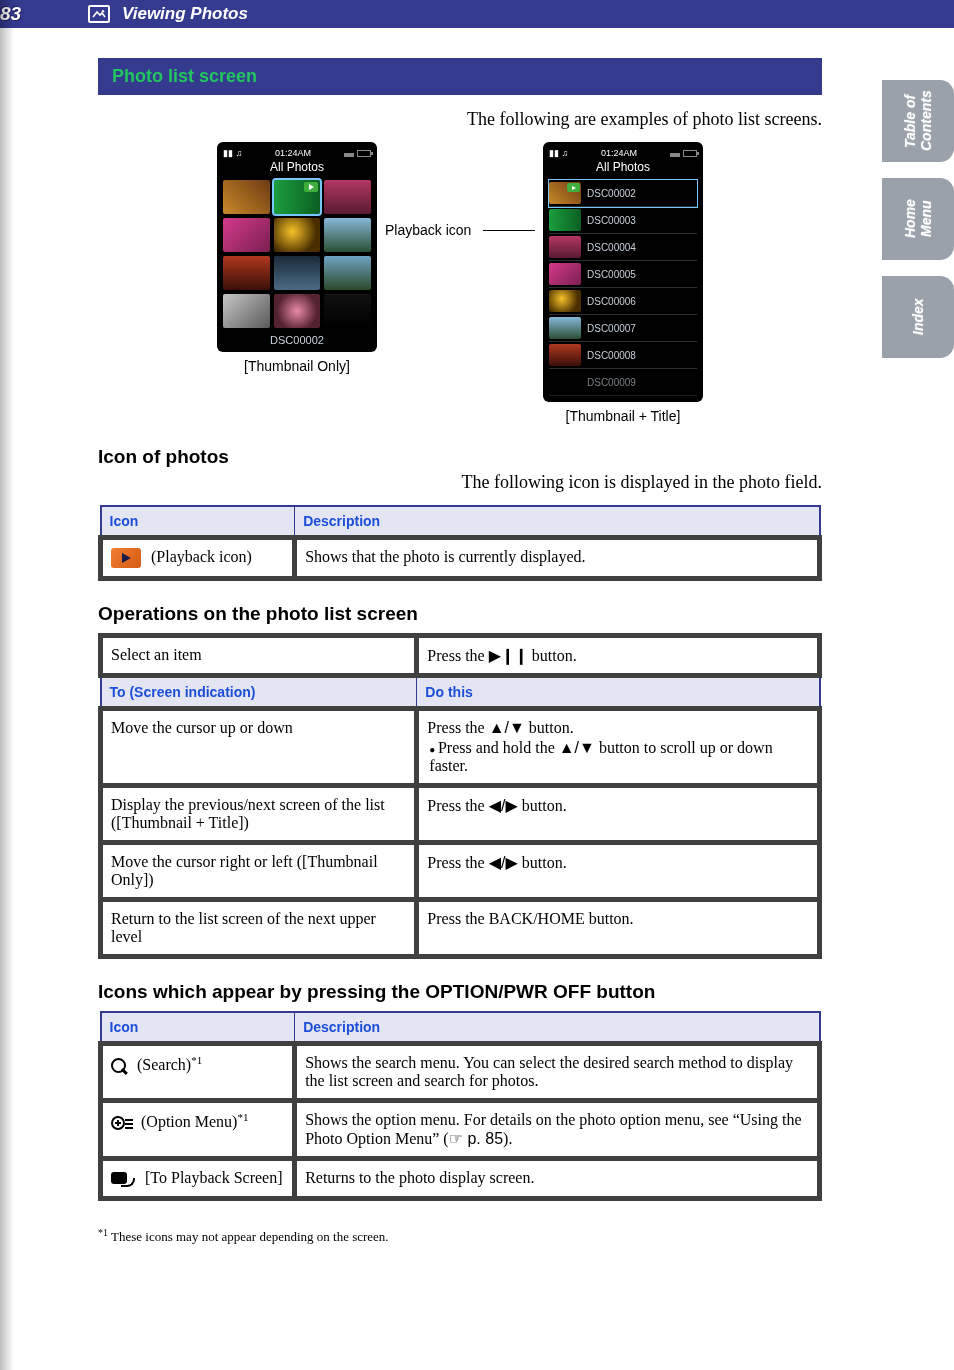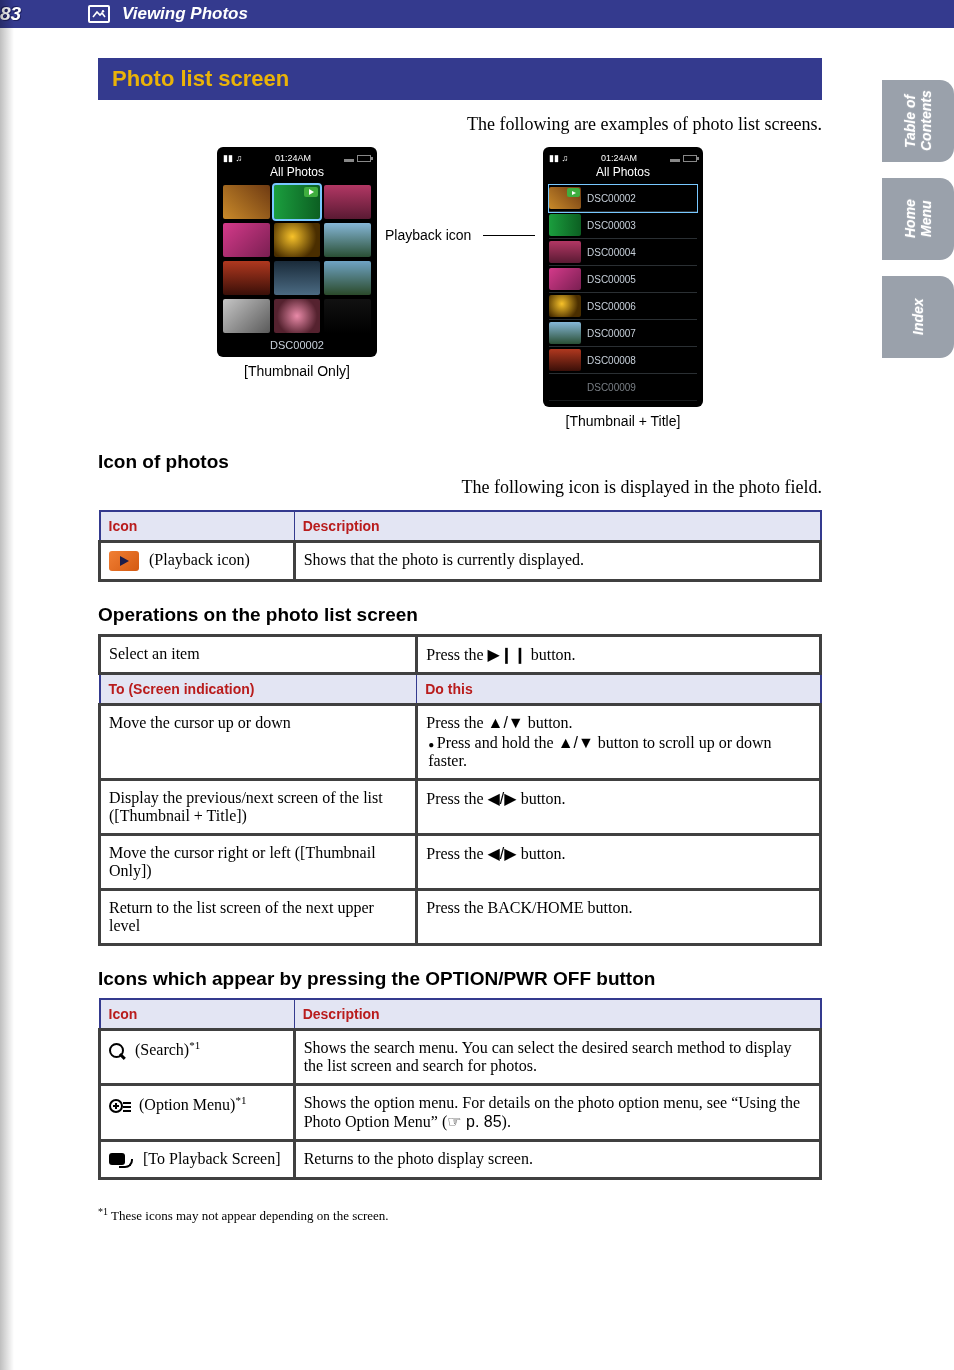--- a/index.html
+++ b/index.html
@@ -12,21 +12,21 @@
   .page-num { width:56px; font-weight:bold; font-style:italic; font-size:19px; text-shadow: -1px -1px 0 #1e2060, 1px 1px 0 #1e2060; }
   .topbar-gap { width:32px; }
   .topbar-icon { width:22px; height:18px; border:2px solid #fff; border-radius:2px; display:flex; align-items:center; justify-content:center; margin-right:12px; }
   .topbar-icon svg { display:block; }
   .section { font-style:italic; font-weight:bold; font-size:17px; }
   
   .side-tabs { position:absolute; right:0; top:80px; display:flex; flex-direction:column; gap:16px; }
   .tab { width:72px; height:82px; background:#9aa1ab; border-radius:14px 0 0 14px; display:flex; align-items:center; justify-content:center; color:#fff; font-family: Arial, sans-serif; font-style:italic; font-weight:bold; font-size:14px; writing-mode: vertical-rl; transform: rotate(180deg); text-align:center; line-height:1.15; text-shadow:0 0 2px rgba(255,255,255,.4);}
   
   .content { margin: 30px 132px 0 98px; }
-  .banner { background:#343a8e; color:#eab308; font-family: Arial, sans-serif; font-weight:bold; font-size:22px; padding:8px 14px; margin-bottom:14px; }
+  .banner { background:#343a8e; color:#22c55e; font-family: Arial, sans-serif; font-weight:bold; font-size:18px; padding:8px 14px; margin-bottom:14px; }
   .para { font-size:18px; margin:10px 0 12px;text-align:right; }
   .thumbs-row { display:flex; align-items:flex-start; gap:8px; justify-content:center; }
   .device { width:160px; background:#000; border-radius:6px; padding:6px; color:#fff; font-family: Arial, sans-serif; font-size:10px; }
   .dev-status { display:flex; justify-content:space-between; align-items:center; font-size:9px; margin-bottom:2px;}
   .dev-status .right { display:flex; gap:3px; align-items:center;}
   .dev-title { text-align:center; font-size:12px; margin:2px 0 6px; }
   .thumb-grid { display:grid; grid-template-columns: repeat(3, 1fr); gap:4px; }
   .thumb-grid .cell { height:34px; border-radius:2px; position:relative; overflow:hidden;}
   .thumb-grid .cell .play { position:absolute; top:2px; right:2px; width:14px; height:10px; background:#3fae3f; border-radius:2px; display:flex; align-items:center; justify-content:center;}
   .thumb-grid .cell .play::after{ content:''; border-left:5px solid #fff; border-top:3px solid transparent; border-bottom:3px solid transparent; }
@@ -36,22 +36,22 @@
   .list-row .mini { width:32px; height:22px; border-radius:2px; position:relative; overflow:hidden;}
   .list-row .mini .play { position:absolute; top:1px; right:1px; width:13px; height:9px; background:#3fae3f; border-radius:2px; display:flex; align-items:center; justify-content:center;}
   .list-row .mini .play::after{ content:''; border-left:4px solid #fff; border-top:2.5px solid transparent; border-bottom:2.5px solid transparent; }
   .list-row .label { color:#c7d0da; font-size:10px; }
   .caption { font-family: Arial, sans-serif; font-size:14px; text-align:center; margin-top:6px; }
   .call-line { position:relative; width:150px; display:flex; align-items:center; justify-content:flex-end; margin-top:80px;}
   .call-line .lbl { font-family: Arial, sans-serif; font-size:14px; margin-right:8px;}
   .call-line .line { height:1px; background:#000; flex:1; margin-left:4px;}
   .h3 { font-family: Arial, sans-serif; font-weight:bold; font-size:19px; margin:22px 0 4px; }
   table.doc { width:100%; border-collapse:collapse; border:2px solid #343a8e; margin-top:8px; }
-  table.doc th { background:#e3e5f3; color:#b91c1c; font-family: Arial, sans-serif; font-weight:bold; font-size:14px; text-align:left; padding:6px 8px; border:1px solid #343a8e;}
-  table.doc td { border:3px solid #404040; padding:8px 8px; font-size:16px; vertical-align:top; }
+  table.doc th { background:#e3e5f3; color:#1d4ed8; font-family: Arial, sans-serif; font-weight:bold; font-size:14px; text-align:left; padding:6px 8px; border:1px solid #343a8e;}
+  table.doc td { border:5px solid #404040; padding:8px 8px; font-size:16px; vertical-align:top; }
   .icon-play-thumb { display:inline-block; width:30px; height:20px; background:linear-gradient(135deg,#f17f34,#d45a12); border-radius:3px; vertical-align:middle; margin-right:6px; position:relative;}
   .icon-play-thumb::after { content:''; position:absolute; left:11px; top:5px; border-left:9px solid #1a1d4a; border-top:5px solid transparent; border-bottom:5px solid transparent;}
   .sym { font-family: Arial, sans-serif; }
   .sup { font-size:11px; vertical-align:super;}
   .footnote { font-size:13px; margin-top:26px; }
   .footnote .sup { font-size:10px; }
   .icon-search { display:inline-block; width:18px; height:18px; vertical-align:middle; margin-right:4px; position:relative;}
   .icon-search::before { content:''; position:absolute; width:11px; height:11px; border:2.5px solid #000; border-radius:50%; left:0; top:0;}
   .icon-search::after { content:''; position:absolute; width:7px; height:2.5px; background:#000; transform:rotate(45deg); left:10px; top:12px;}
   .icon-option { display:inline-block; width:22px; height:16px; vertical-align:middle; margin-right:4px; position:relative;}

